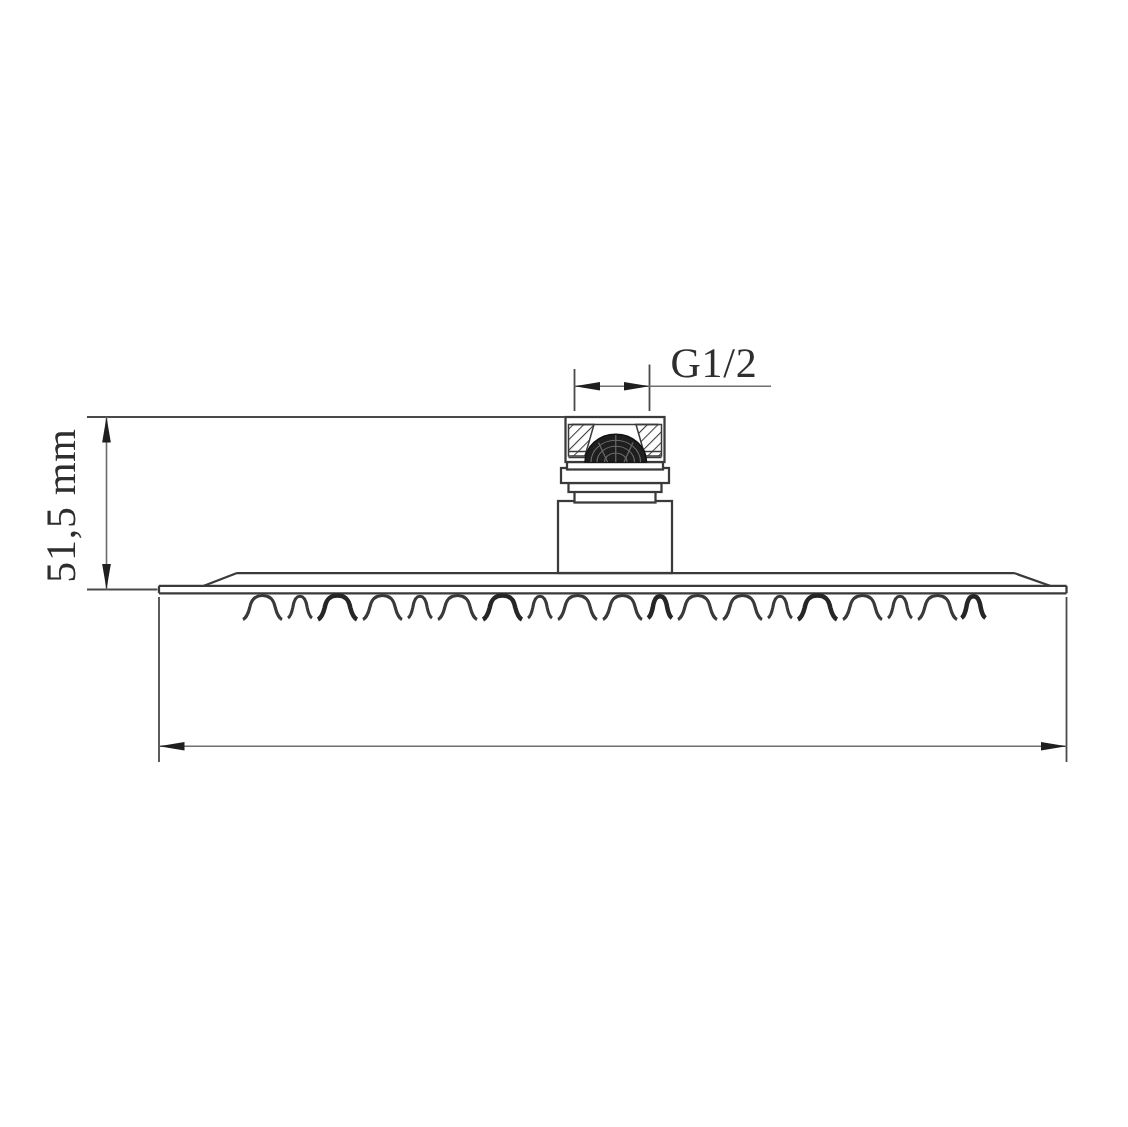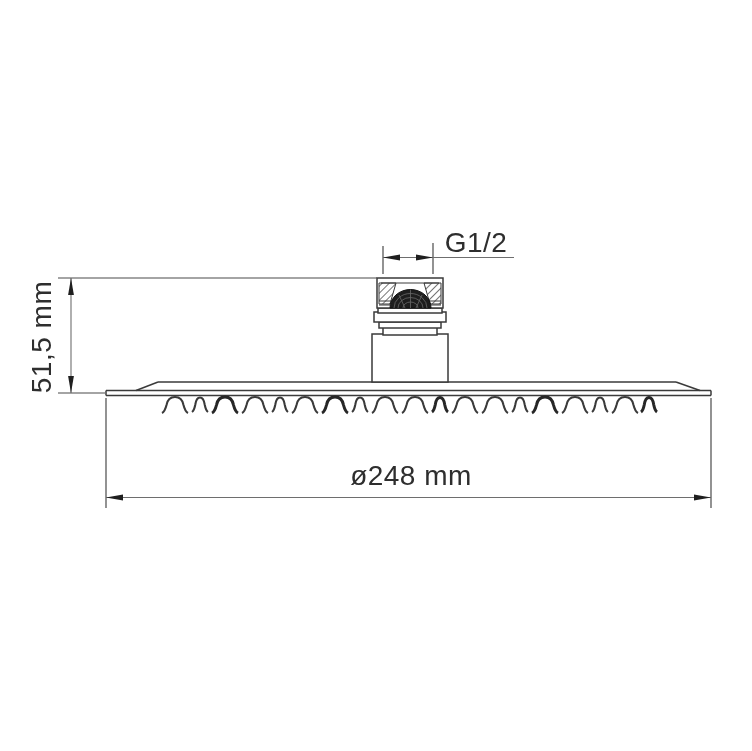--- a/index.html
+++ b/index.html
@@ -1,21 +1,21 @@
 <!DOCTYPE html>
 <html><head>
 <meta charset="utf-8">
 <style>
   html,body{margin:0;padding:0;background:#ffffff;}
   .canvas{
     position:relative;
     width:752px;height:751px;
     background:#ffffff;
     overflow:hidden;
-    font-family:Liberation Sans, sans-serif;
+    font-family:Liberation Serif, serif;
   }
   .canvas svg{position:absolute;left:0;top:0;}
   
   .outline{stroke:#3a3a3a;stroke-width:1.5;fill:none;}
   .outline-fill{stroke:#3a3a3a;stroke-width:1.5;fill:#ffffff;}
   .dimline{stroke:#6e6e6e;stroke-width:1.1;fill:none;}
   .extline{stroke:#4a4a4a;stroke-width:1.2;fill:none;}
   .arrow{fill:#1f1f1f;stroke:none;}
   .nozzle{stroke:#3a3a3a;stroke-width:2.1;fill:none;}
   .nozzle-bold{stroke:#262626;stroke-width:3;fill:none;}
@@ -139,15 +139,14 @@
       <line class="dimline" x1="106" y1="497.5" x2="711" y2="497.5"></line>
       <polygon class="arrow" points="106,497.5 123,494.6 123,500.4"></polygon>
       <polygon class="arrow" points="711,497.5 694,494.6 694,500.4"></polygon>
     </g>
   </svg>
 
   <div class="dim-label" style="left:476px;top:243px;">G1/2</div>
 
   <div class="dim-label vertical" style="left:42px;top:337px;">51,5 mm</div>
 
-  <div class="dim-label" style="left:411px;top:476px;">ø248 mm</div>
 
 </div>
 
 </body></html>

